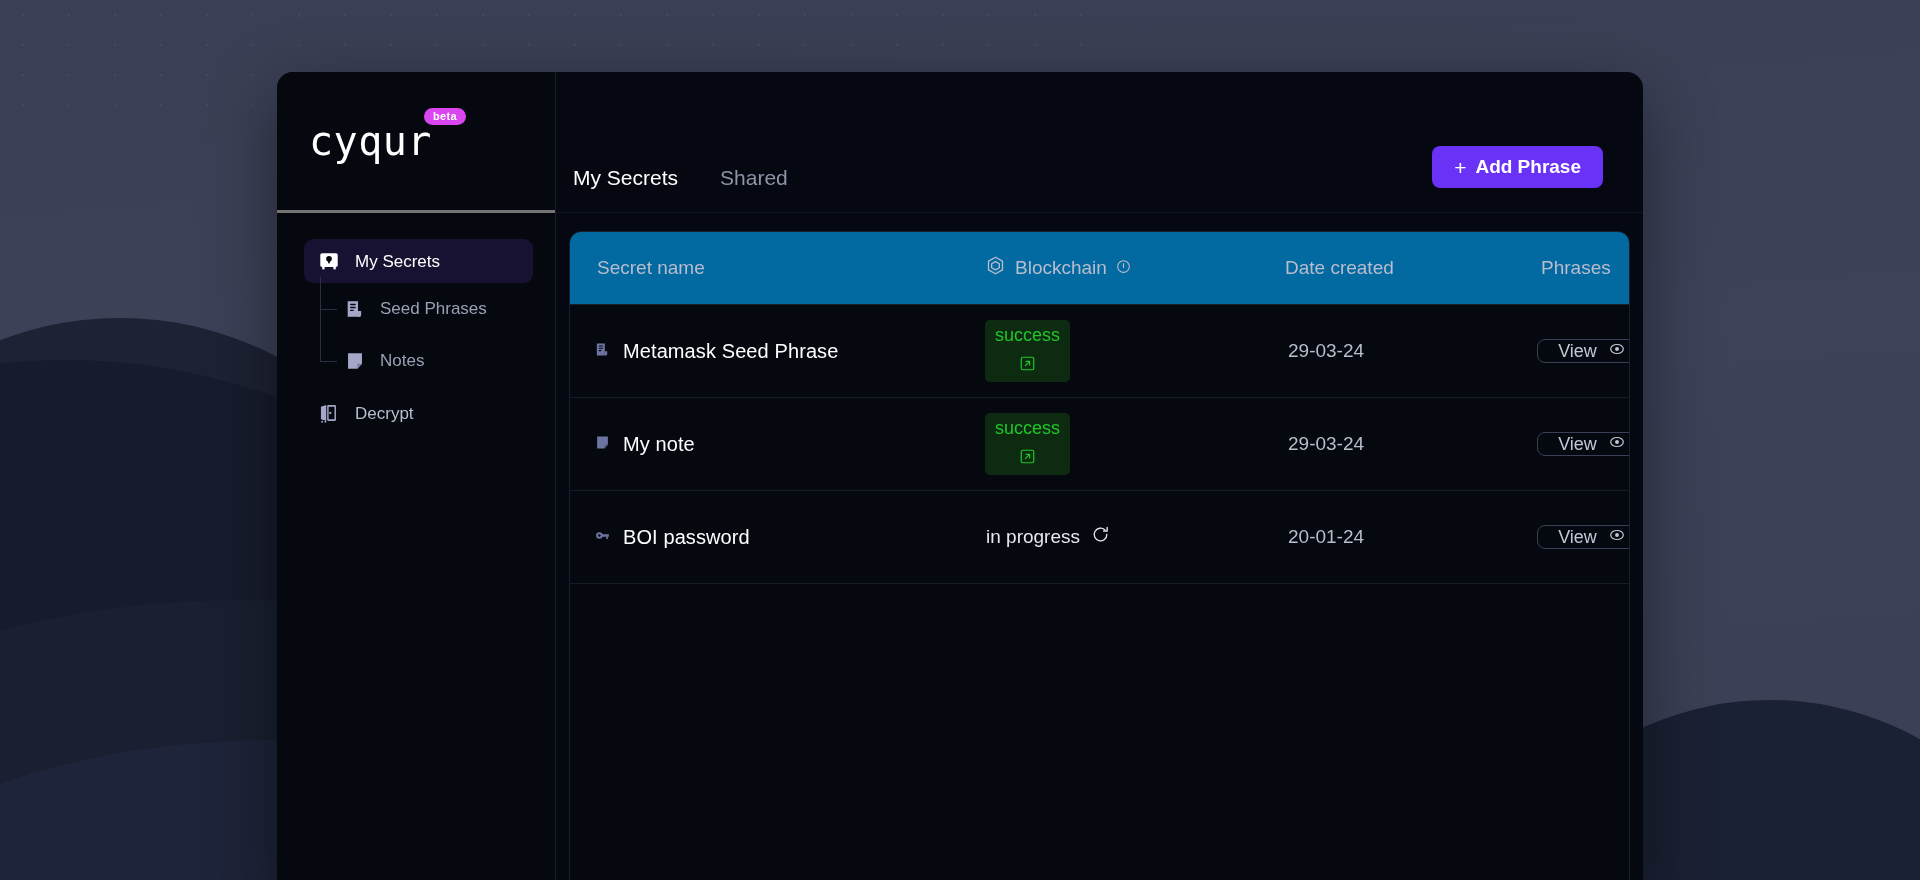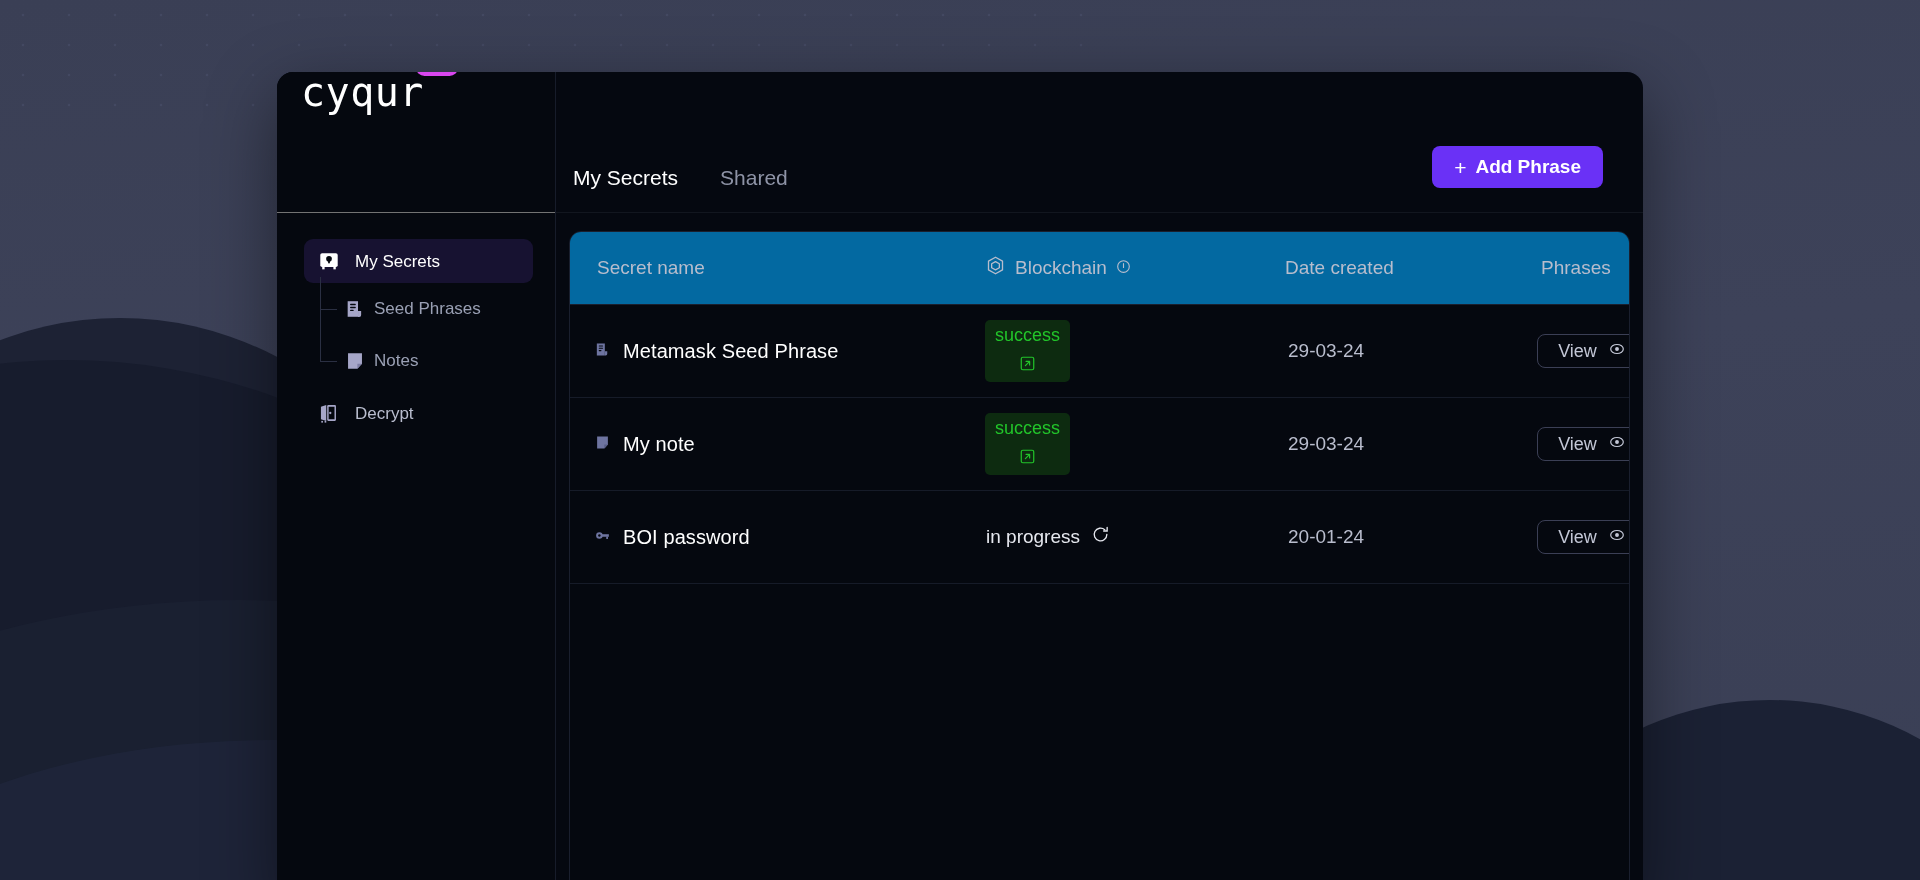--- a/index.html
+++ b/index.html
@@ -57,22 +57,22 @@
   }
 
   
   #sidebar {
     width:279px; flex:0 0 279px; background:#05080f;
     border-right:1px solid #171c2a;
     display:flex; flex-direction:column;
   }
   #brand-bar {
     height:141px; flex:0 0 141px;
-    border-bottom:1px solid #737373;
-    display:flex; align-items:flex-start; padding-left:24px;
+    border-bottom:3px solid #737373;
+    display:flex; align-items:center; padding-left:32px;
   }
   .brand { position:relative; display:inline-block; }
   .brand-word {
     font-family:"DejaVu Sans Mono", monospace;
     font-size:40px; letter-spacing:.5px; color:#fff; font-weight:400;
     line-height:1;
   }
   .beta-badge {
     position:absolute; right:-34px; top:-13px;
     background:#d946ef; color:#fff;
@@ -91,21 +91,21 @@
   .nav-item.active { background:#171231; color:#ffffff; }
   .nav-item .label { line-height:1; }
 
   .sub-wrap { position:relative; margin-left:16px; padding-left:24px; }
   .sub-wrap::before {
     content:""; position:absolute; left:0; top:-6px; bottom:26px;
     width:1px; background:#2a2f42;
   }
   .sub-item {
     position:relative;
-    display:flex; align-items:center; gap:8px;
+    display:flex; align-items:center; gap:14px;
     height:52px; color:#9aa0b4; font-size:17px; cursor:pointer;
   }
   .sub-item::before {
     content:""; position:absolute; left:-24px; top:50%;
     width:17px; height:1px; background:#2a2f42;
   }
   .nav-item.decrypt { margin-top:4px; }
 
   .ic { width:22px; height:22px; flex:0 0 22px; display:block; }
 
@@ -172,21 +172,21 @@
     background:#0d2b10; color:#22c52a;
     font-size:18px; padding:5px 10px; border-radius:5px;flex-direction:column;
   }
   .status-plain {
     display:inline-flex; align-items:center; gap:11px;
     color:#e6e8ef; font-size:19px; padding-left:1px;
   }
 
   .view-btn {
     display:inline-flex; align-items:center; justify-content:center; gap:11px;
-    width:110px; height:34px;
+    width:110px; height:24px;
     border:1px solid #3b3f55; border-radius:8px;
     background:transparent; color:#c3c7d6;
     font-family:"Liberation Sans", sans-serif; font-size:18px;
     cursor:pointer;
   }
 </style>
 </head>
 <body>
 
 <div id="wallpaper">

